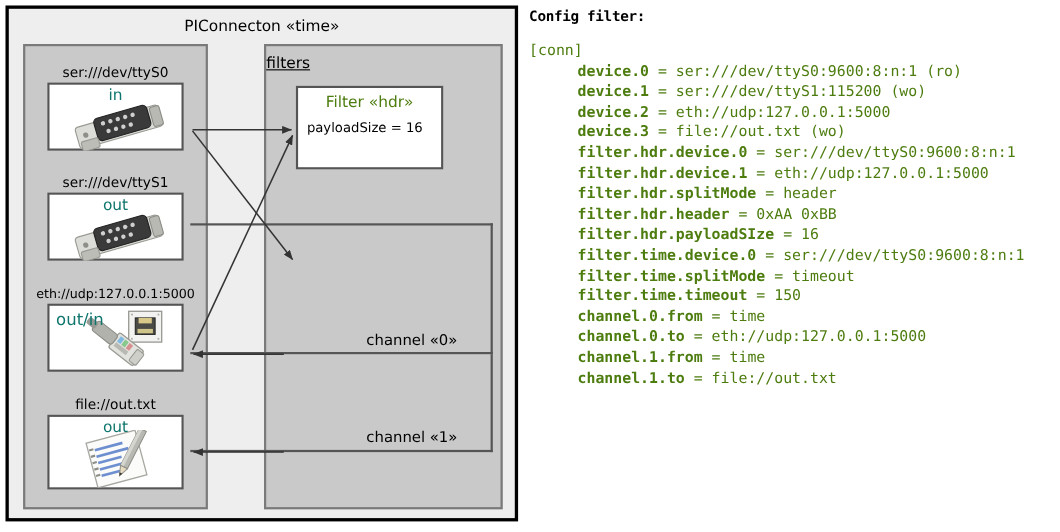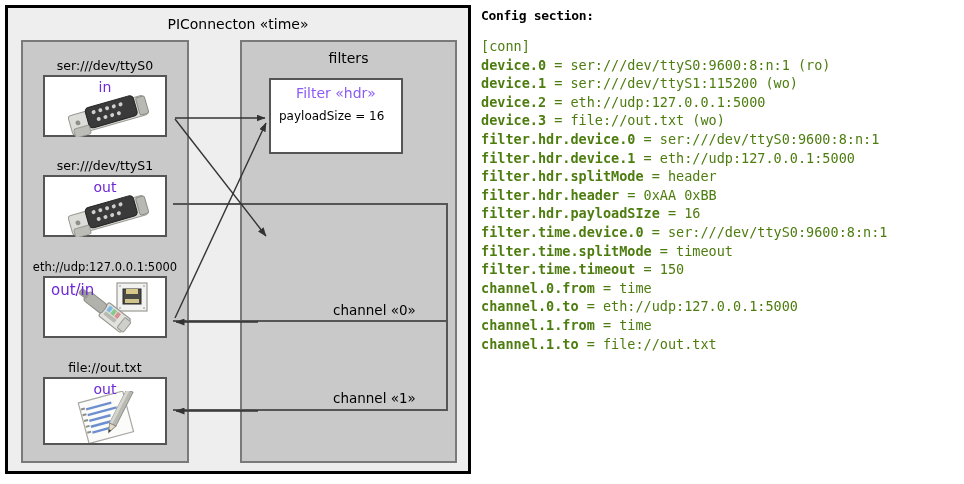--- a/index.html
+++ b/index.html
@@ -9,55 +9,55 @@
   
   #diagram{position:absolute;left:5px;top:5px;width:466px;height:469px;
            border:3px solid #000;background:#eeeeee;box-sizing:border-box;}
   #diagram-title{position:absolute;left:0;top:8px;width:100%;text-align:center;
                  font-size:14px;color:#000;}
 
   .devices-box{position:absolute;left:13px;top:32px;width:168px;height:423px;
                background:#c9c9c9;border:2px solid #7a7a7a;box-sizing:border-box;}
   .filters-box{position:absolute;left:232px;top:32px;width:217px;height:423px;
                background:#c9c9c9;border:2px solid #7a7a7a;box-sizing:border-box;}
-  .filters-title{position:absolute;left:0;top:8px;width:100%;text-align:center;
-                 font-size:14px;color:#000;}
+  .filters-title{position:absolute;left:0;top:8px;width:100%;text-align:left;
+                 font-size:14px;color:#000;text-decoration:underline;}
 
   .dev-group{position:absolute;left:0;width:100%;}
   .dev-label{text-align:center;font-size:12.5px;color:#000;margin-bottom:2px;
              white-space:nowrap;}
   .dev-card{position:relative;margin:0 auto;width:124px;height:62px;
             background:#fff;border:2px solid #555;box-sizing:border-box;}
   .dev-card-text{position:absolute;left:0;top:2px;width:100%;text-align:center;
-                 font-size:14px;color:#6d28d9;z-index:3;}
+                 font-size:14px;color:#0f766e;z-index:3;}
   .dev-card-text.left{text-align:left;left:6px;width:auto;top:3px;font-size:15px;}
   .dev-icon{position:absolute;z-index:2;}
 
   .filter-card{position:absolute;background:#fff;border:2px solid #555;
                box-sizing:border-box;}
   .filter-title{position:absolute;left:0;top:5px;width:100%;text-align:center;
-                font-size:14px;color:#8b5cf6;}
+                font-size:14px;color:#4d7c0f;}
   .filter-attrs{position:absolute;left:8px;top:28px;font-size:12px;color:#000;
                 line-height:16px;}
 
   .chan-rect{position:absolute;border:2px solid #555;box-sizing:border-box;
              background:transparent;}
   .chan-label{position:absolute;font-size:13.5px;color:#000;white-space:nowrap;}
 
   svg.overlay{position:absolute;left:0;top:0;width:466px;height:469px;
               pointer-events:none;overflow:visible;}
 
   
   #config{position:absolute;left:481px;top:8px;width:480px;}
   #config-heading{font-family:"DejaVu Sans Mono",monospace;font-size:13px;
                   font-weight:bold;color:#000;margin-bottom:14px;letter-spacing:-0.3px;}
   #config-lines{font-family:"DejaVu Sans Mono",monospace;font-size:13.5px;
                 color:#4d7c0f;line-height:18.6px;white-space:pre;}
   #config-lines .ln{white-space:pre;}
-  #config-lines b{font-weight:bold;}
+  #config-lines b{font-weight:bold;margin-left:44px;}
 </style>
 </head>
 <body>
 
 <div id="root">
 
   <div id="diagram">
 
     <div id="diagram-title">PIConnecton «time»</div>
 
@@ -214,17 +214,17 @@
       <line x1="167" y1="310" x2="258" y2="115" stroke="#333" stroke-width="1.4" marker-end="url(#ah)"></line>
 
       <line x1="250" y1="314" x2="168" y2="314" stroke="#333" stroke-width="1.4" marker-end="url(#ah)"></line>
 
       <line x1="250" y1="403" x2="168" y2="403" stroke="#333" stroke-width="1.4" marker-end="url(#ah)"></line>
     </svg>
 
   </div>
 
   <div id="config">
-    <div id="config-heading">Config section:</div>
+    <div id="config-heading">Config filter:</div>
     <div id="config-lines"><div class="ln">[conn]</div><div class="ln"><b>device.0</b><span> = ser:///dev/ttyS0:9600:8:n:1 (ro)</span></div><div class="ln"><b>device.1</b><span> = ser:///dev/ttyS1:115200 (wo)</span></div><div class="ln"><b>device.2</b><span> = eth://udp:127.0.0.1:5000</span></div><div class="ln"><b>device.3</b><span> = file://out.txt (wo)</span></div><div class="ln"><b>filter.hdr.device.0</b><span> = ser:///dev/ttyS0:9600:8:n:1</span></div><div class="ln"><b>filter.hdr.device.1</b><span> = eth://udp:127.0.0.1:5000</span></div><div class="ln"><b>filter.hdr.splitMode</b><span> = header</span></div><div class="ln"><b>filter.hdr.header</b><span> = 0xAA 0xBB</span></div><div class="ln"><b>filter.hdr.payloadSIze</b><span> = 16</span></div><div class="ln"><b>filter.time.device.0</b><span> = ser:///dev/ttyS0:9600:8:n:1</span></div><div class="ln"><b>filter.time.splitMode</b><span> = timeout</span></div><div class="ln"><b>filter.time.timeout</b><span> = 150</span></div><div class="ln"><b>channel.0.from</b><span> = time</span></div><div class="ln"><b>channel.0.to</b><span> = eth://udp:127.0.0.1:5000</span></div><div class="ln"><b>channel.1.from</b><span> = time</span></div><div class="ln"><b>channel.1.to</b><span> = file://out.txt</span></div></div>
   </div>
 
 </div>
 
 </body></html>

